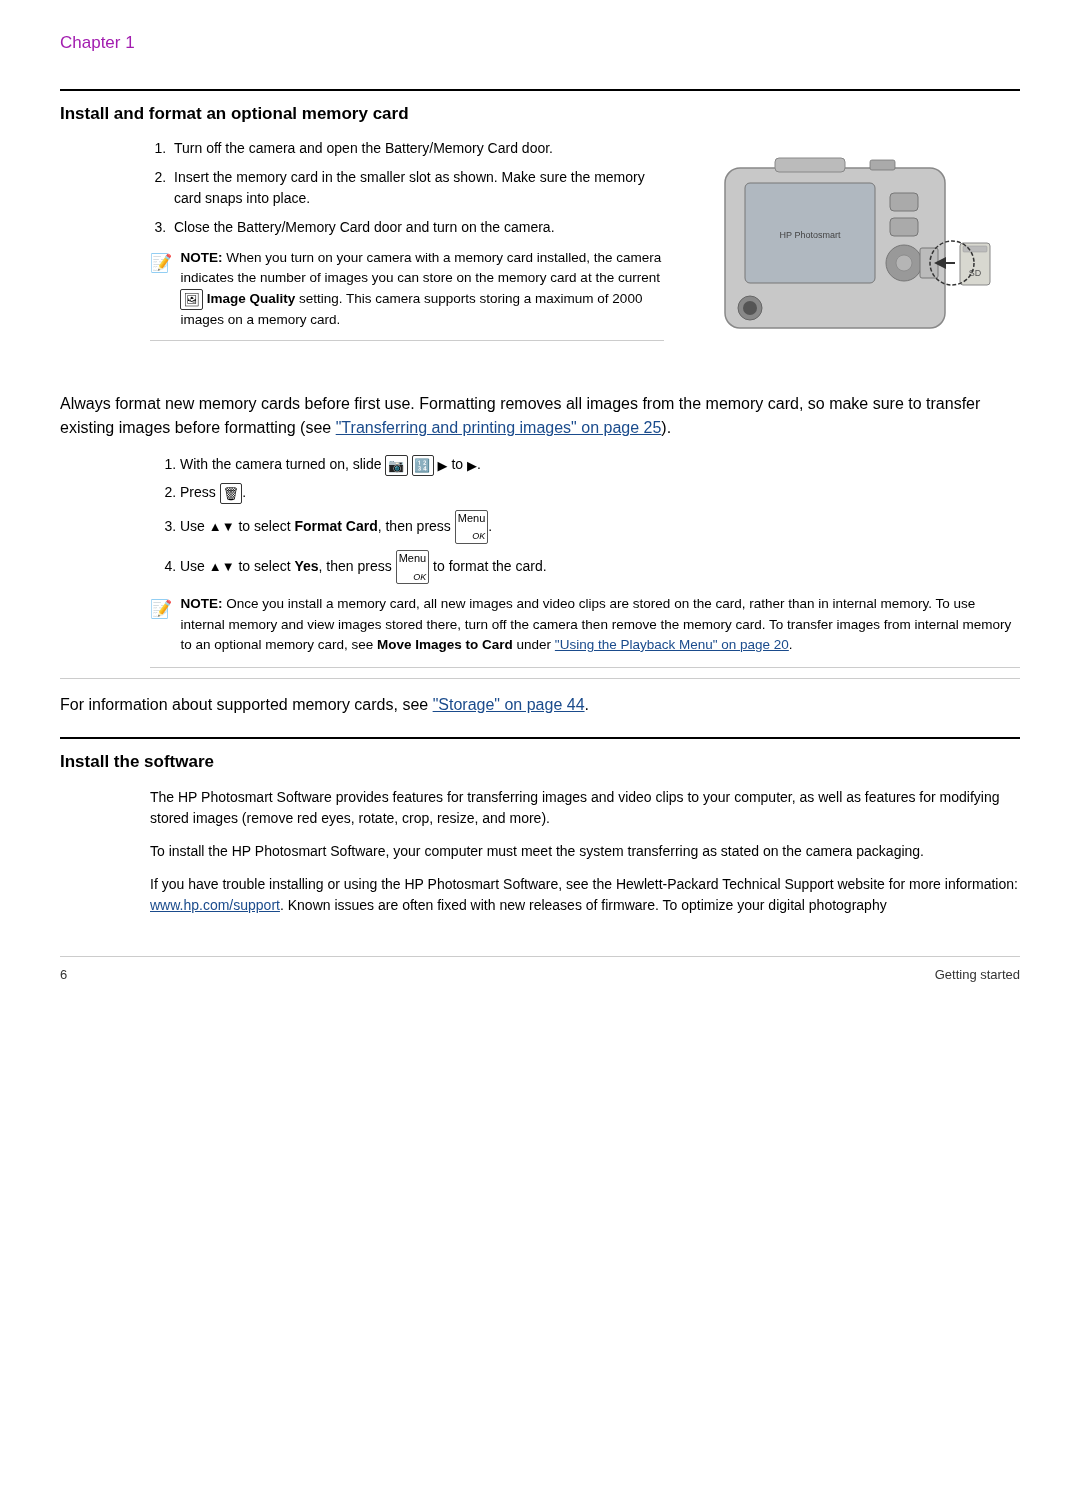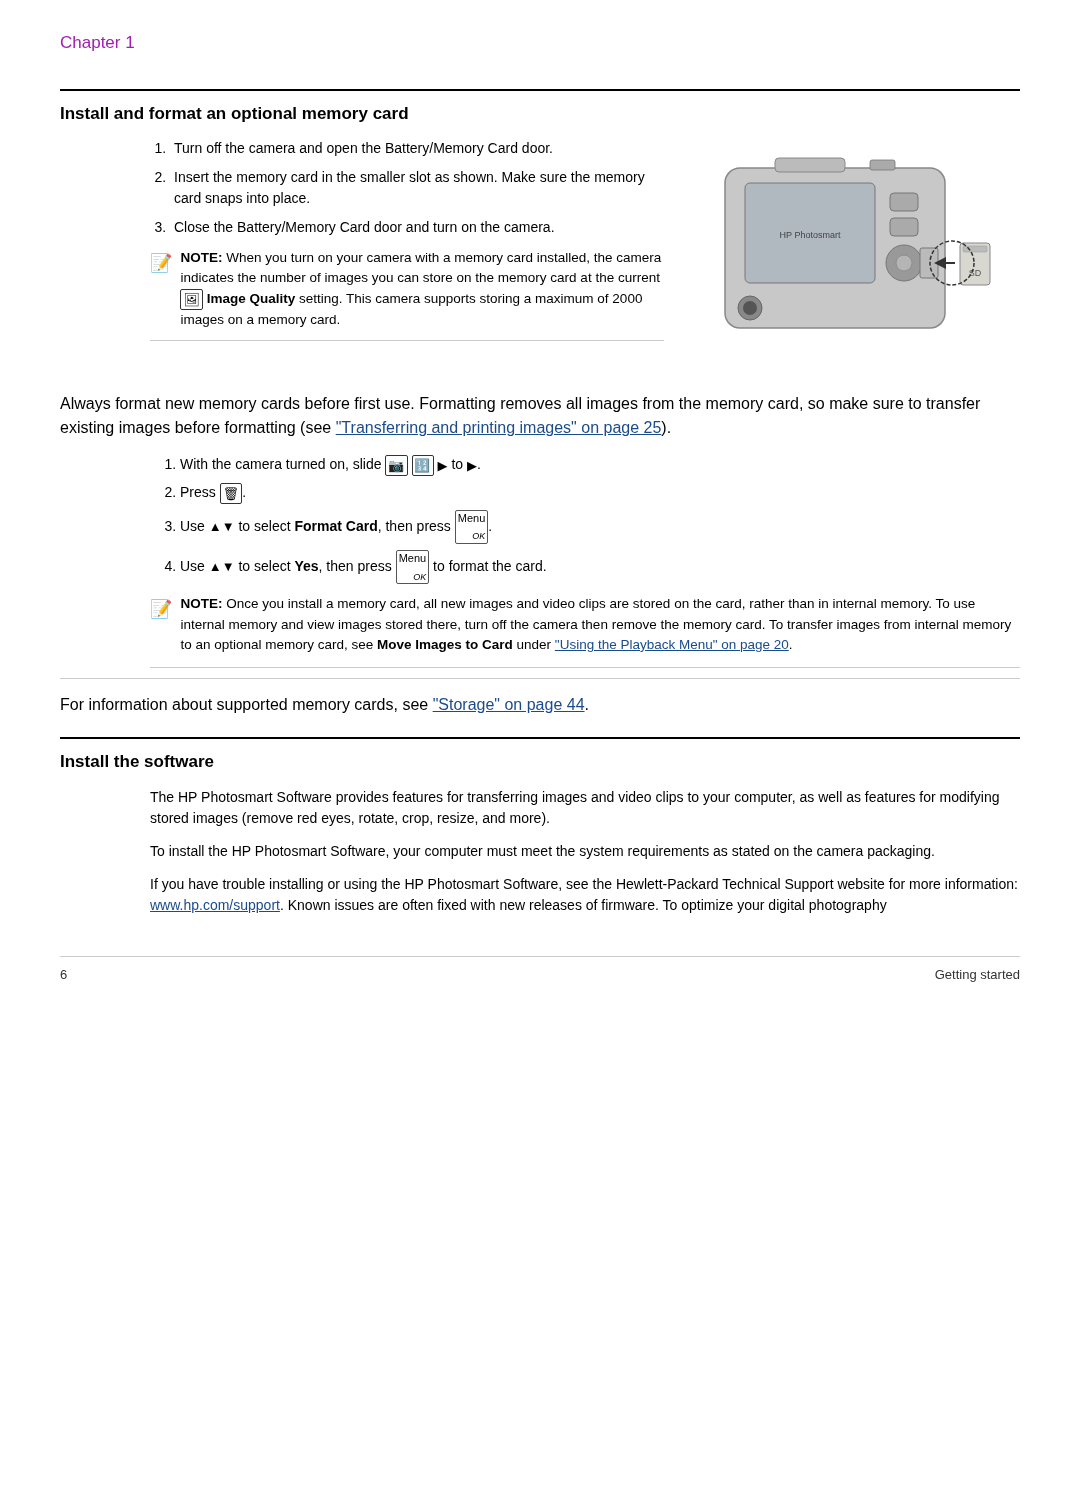--- a/index.html
+++ b/index.html
@@ -246,21 +246,21 @@
 <hr class="separator">
 
 <p class="full-width-text">
   <span>For information about supported memory cards, see </span><a class="link">"Storage" on page 44</a><span>.</span>
 </p>
 
 <div class="section-title2">Install the software</div>
 
 <div class="section-body">
   <p class="intro-text">The HP Photosmart Software provides features for transferring images and video clips to your computer, as well as features for modifying stored images (remove red eyes, rotate, crop, resize, and more).</p>
-  <p class="intro-text">To install the HP Photosmart Software, your computer must meet the system requirements as stated on the camera packaging.</p>
+  <p class="intro-text">To install the HP Photosmart Software, your computer must meet the system transferring as stated on the camera packaging.</p>
   <p class="intro-text">
     <span>If you have trouble installing or using the HP Photosmart Software, see the Hewlett-Packard Technical Support website for more information: </span><a class="link">www.hp.com/support</a><span>. Known issues are often fixed with new releases of firmware. To optimize your digital photography</span>
   </p>
 </div>
 
 <div class="page-footer">
   <span>6</span>
   <span>Getting started</span>
 </div>
 

